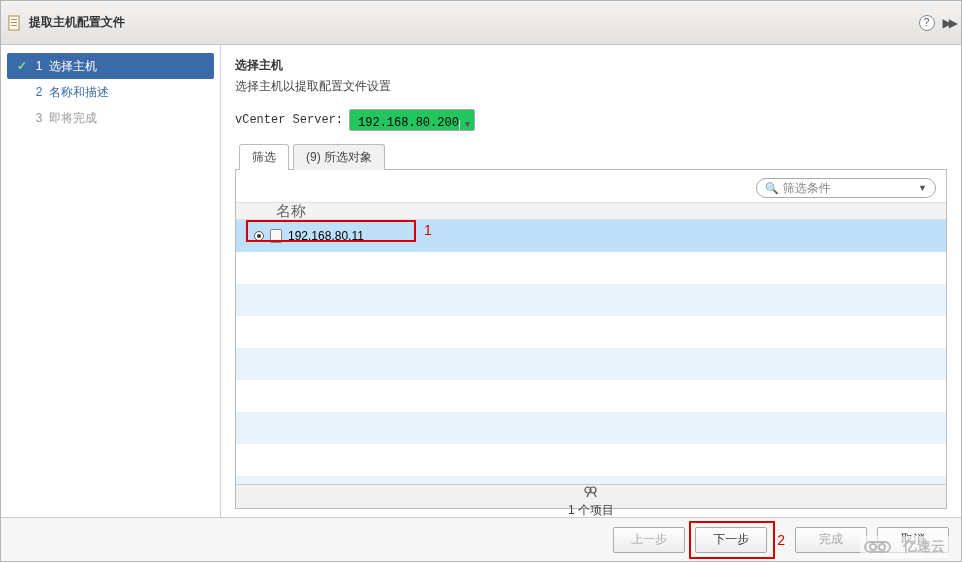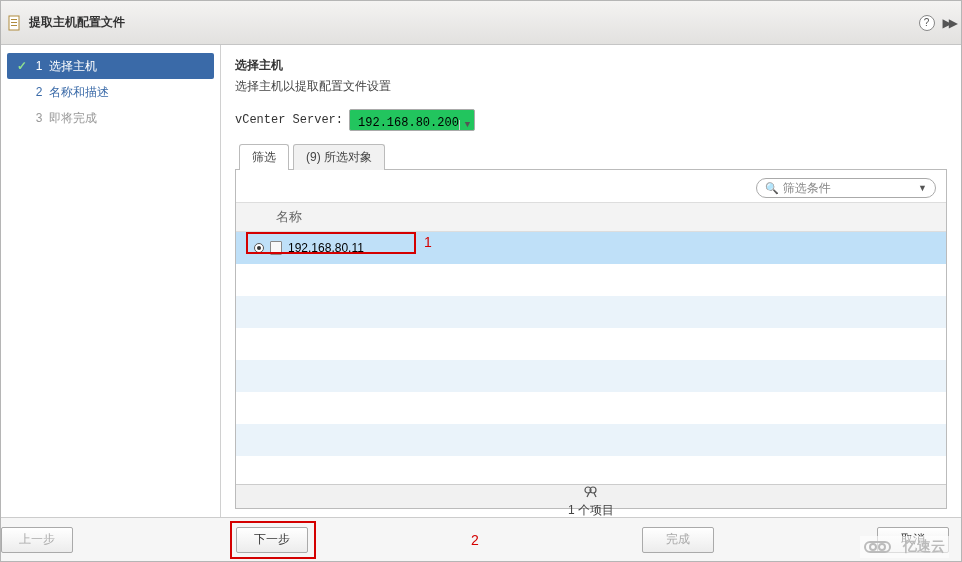--- a/index.html
+++ b/index.html
@@ -118,23 +118,23 @@
       border:1px solid #aaa; border-radius:10px;
       height:20px; width:180px;
       display:flex; align-items:center; padding:0 8px;
       color:#888; gap:4px;
       background:#fff;
     }
     .filter-input .mag { font-size:11px; }
     .filter-input .dd-arrow2 { font-size:9px; color:#555; margin-left:auto;}
     .col-header {
       background:#f3f3f3; border-top:1px solid #ddd; border-bottom:1px solid #ddd;
-      height:30px; display:flex; align-items:center;
+      height:18px; display:flex; align-items:center;
       padding-left:40px;
-      font-size:13px; color:#666;
+      font-size:15px; color:#666;
     }
     .table-area {
       flex:1; overflow:hidden; position:relative;
     }
     .row {
       height:32px; display:flex; align-items:center;
       padding-left:18px; gap:6px;
     }
     .row.alt { background:#eaf3fa; }
     .row.selected { background:#bfe0f8; }
@@ -163,21 +163,21 @@
       background:#f1f1f1;
       display:flex; align-items:center;
       padding:0 8px;
       font-size:12px; color:#444;flex-direction:column;
     }
     .table-footer .spacer{flex:1;}
     .copy-link { display:flex; align-items:center; gap:3px; margin-left:10px; color:#3a6aa8;}
     .footer {
       height:44px; border-top:1px solid #ccc;
       background:#f6f6f6;
-      display:flex; align-items:center; justify-content:space-between;
+      display:flex; align-items:center; justify-content:flex-end;
       padding-right:12px; gap:10px;
       position:relative;
     }
     .btn {
       min-width:72px; height:26px;
       border:1px solid #aaa; background:linear-gradient(#fff,#ececec);
       border-radius:2px;
       display:inline-flex; align-items:center; justify-content:center;
       color:#333;
     }

